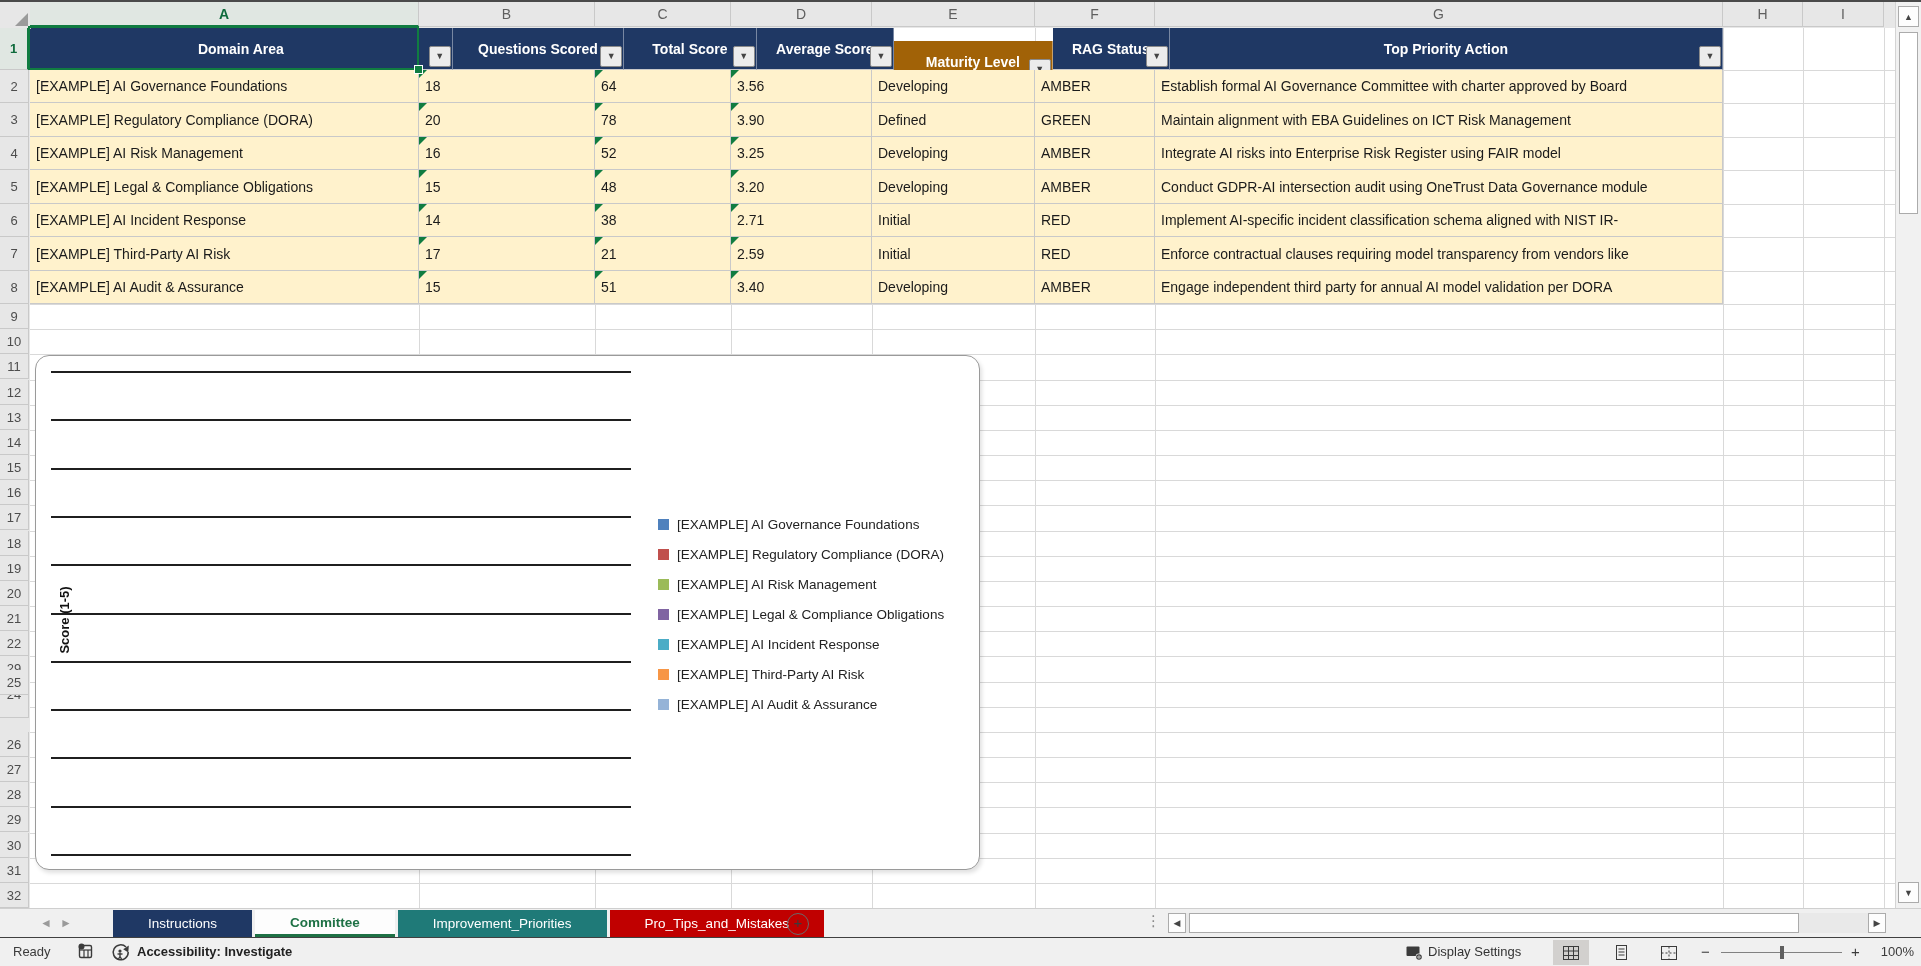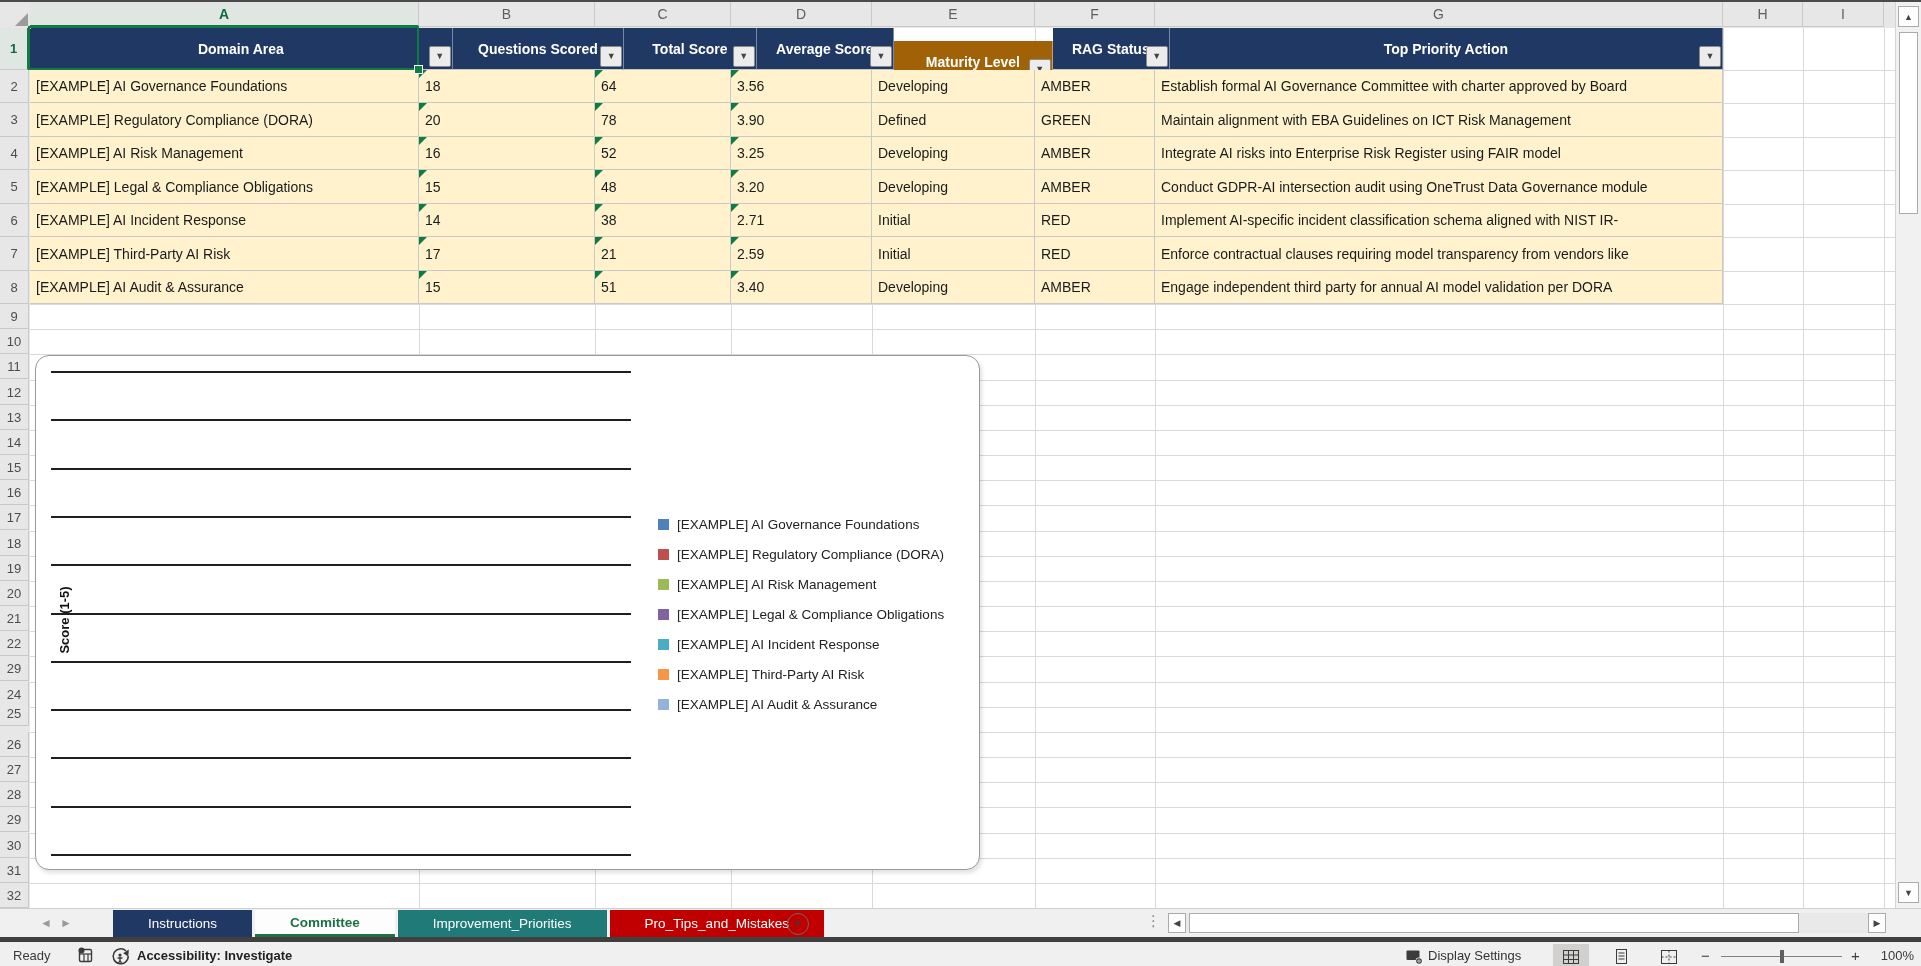--- a/index.html
+++ b/index.html
@@ -69,21 +69,21 @@
   .tab.active{font-weight:bold;border-bottom:3px solid #1E7145;background:#FDFDFD;}
   .addsheet{position:absolute;left:787px;top:4px;width:20px;height:20px;border:1px solid #6a6a6a;border-radius:50%;
       text-align:center;line-height:18px;font-size:15px;color:#3b3b3b;}
   .splitdots{position:absolute;left:1146px;top:3px;font-size:15px;color:#8a8a8a;}
   .hsb-left{left:1168px;top:4px;width:18px;height:20px;}
   .hsb-right{left:1868px;top:4px;width:18px;height:20px;}
   .hthumb{position:absolute;left:1189px;top:4px;width:610px;height:20px;background:#fff;border:1px solid #ABABAB;box-sizing:border-box;}
   .htrack{position:absolute;left:1186px;top:4px;width:682px;height:20px;background:#E9E9E9;}
 
   
-  .statusbar{position:absolute;left:0;top:937px;width:1921px;height:29px;background:#F0F0F0;border-top:5px solid #404040;box-sizing:border-box;z-index:8;font-size:13px;color:#3b3b3b;}
+  .statusbar{position:absolute;left:0;top:937px;width:1921px;height:29px;background:#F0F0F0;border-top:1px solid #404040;box-sizing:border-box;z-index:8;font-size:13px;color:#3b3b3b;}
   .statusbar .ready{position:absolute;left:13px;top:6px;}
   .sicon{position:absolute;top:5px;}
   .a11y-text{position:absolute;left:137px;top:6px;font-weight:bold;color:#222;}
   .dsettings{position:absolute;left:1428px;top:6px;color:#333;}
   .viewbtn{position:absolute;top:2px;width:36px;height:25px;display:flex;align-items:center;justify-content:center;color:#3b3b3b;font-size:14px;}
   .viewbtn.on{background:#D2D0CE;}
   .zminus{position:absolute;left:1701px;top:5px;font-size:15px;}
   .zplus{position:absolute;left:1851px;top:5px;font-size:15px;}
   .ztrack{position:absolute;left:1721px;top:14px;width:121px;height:1px;background:#818181;}
   .zthumb{position:absolute;left:1780px;top:8px;width:4px;height:13px;background:#5f5f5f;}
@@ -128,21 +128,21 @@
       <div class="row-num" style="top: 427px; height: 25.1667px; line-height: 25.1667px;">15</div>
       <div class="row-num" style="top: 452.167px; height: 25.1667px; line-height: 25.1667px;">16</div>
       <div class="row-num" style="top: 477.334px; height: 25.1667px; line-height: 25.1667px;">17</div>
       <div class="row-num" style="top: 502.5px; height: 25.1667px; line-height: 25.1667px;">18</div>
       <div class="row-num" style="top: 527.667px; height: 25.1667px; line-height: 25.1667px;">19</div>
       <div class="row-num" style="top: 552.834px; height: 25.1667px; line-height: 25.1667px;">20</div>
       <div class="row-num" style="top: 578px; height: 25.1667px; line-height: 25.1667px;">21</div>
       <div class="row-num" style="top: 603.167px; height: 25.1667px; line-height: 25.1667px;">22</div>
       <div class="row-num" style="top: 628.334px; height: 25.1667px; line-height: 25.1667px;">29</div>
       <div class="row-num" style="top: 653.5px; height: 36px; line-height: 25.1667px;">24</div>
-      <div class="row-num" style="top: 673px; height: 25.1667px; line-height: 25.1667px;">25</div>
+      <div class="row-num" style="top: 642px; height: 25.1667px; line-height: 25.1667px;">25</div>
       <div class="row-num" style="top: 703.834px; height: 25.1667px; line-height: 25.1667px;">26</div>
       <div class="row-num" style="top: 729.001px; height: 25.1667px; line-height: 25.1667px;">27</div>
       <div class="row-num" style="top: 754.167px; height: 25.1667px; line-height: 25.1667px;">28</div>
       <div class="row-num" style="top: 779.334px; height: 25.1667px; line-height: 25.1667px;">29</div>
       <div class="row-num" style="top: 804.501px; height: 25.1667px; line-height: 25.1667px;">30</div>
       <div class="row-num" style="top: 829.667px; height: 25.1667px; line-height: 25.1667px;">31</div>
       <div class="row-num" style="top: 854.834px; height: 25.1667px; line-height: 25.1667px;">32</div>
     </div>
 
   <div id="gridlayer">

